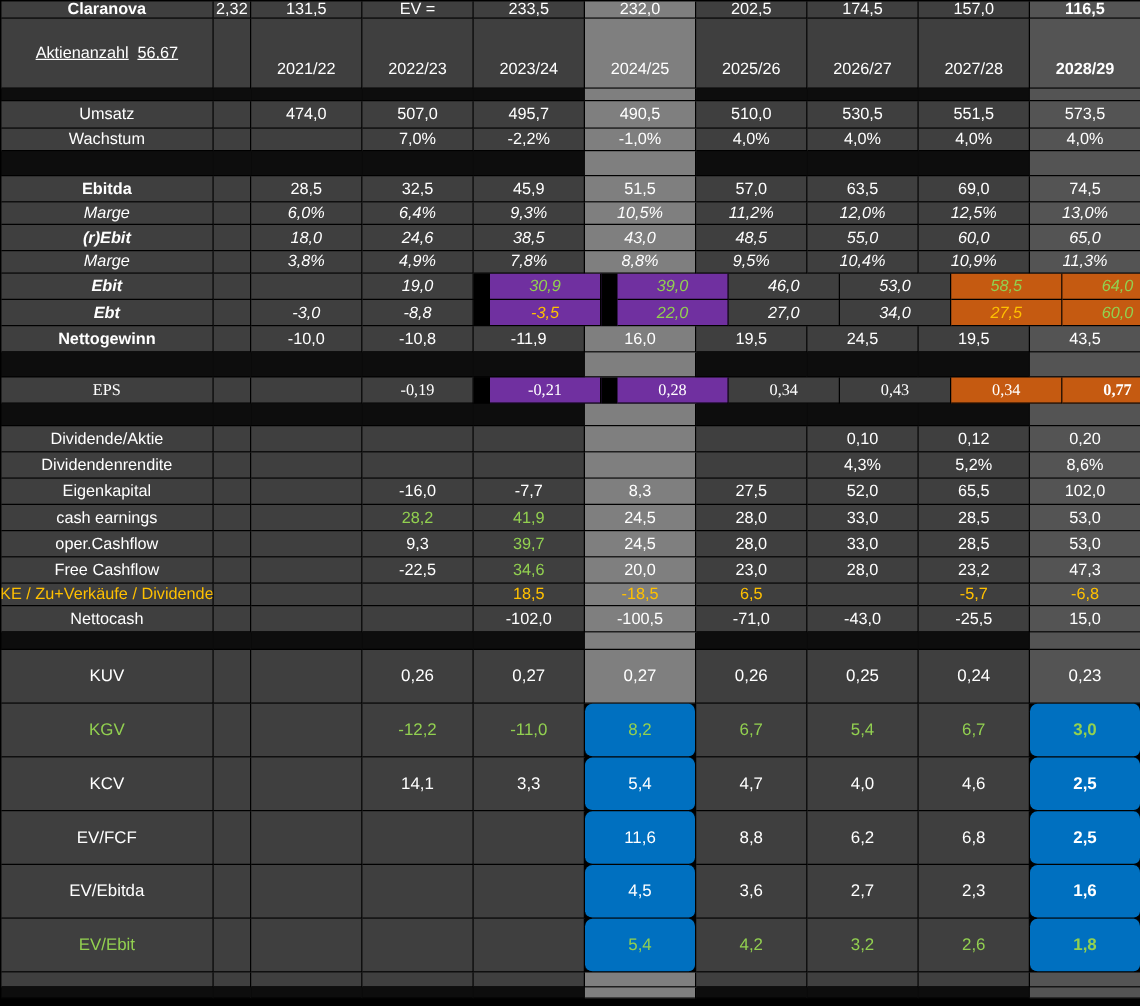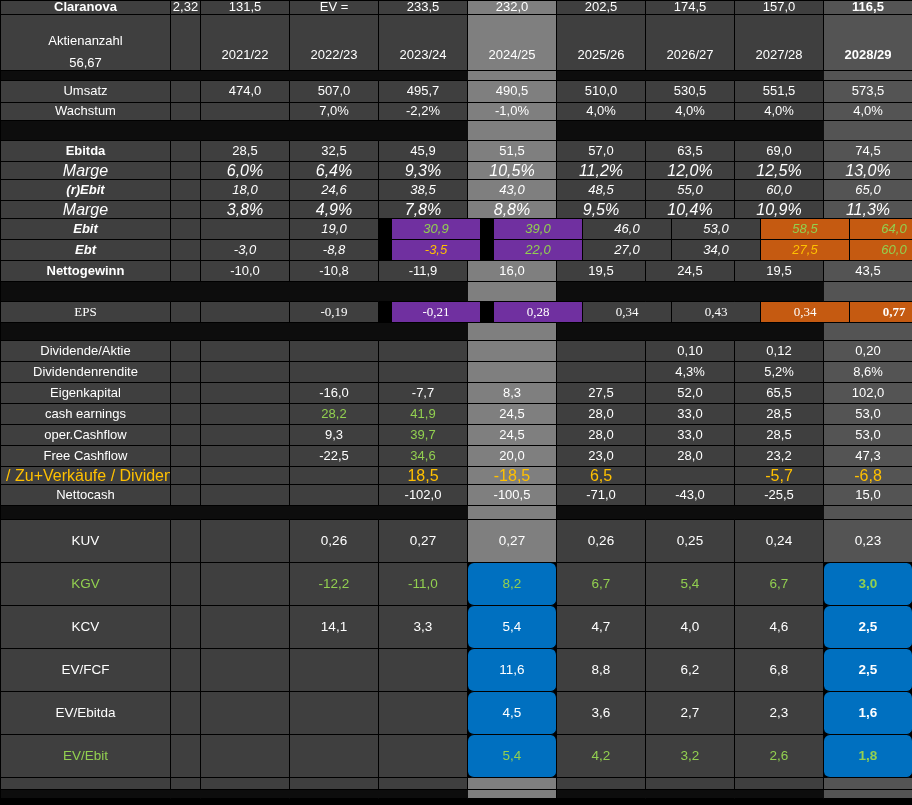--- a/index.html
+++ b/index.html
@@ -24,24 +24,24 @@
   .row.sep .cell{background:#0d0d0d;border-right-color:#0d0d0d;}
   .row.sep .cell.c5{background:var(--c5,#7f7f7f);border-right-color:#000;}
   .row.sep .cell.c9{background:var(--c9,#545454);border-right-color:#000;}
   .cell.hl-purple{background:var(--purple,#7030A0);margin-left:13px;}
   .cell.hl-orange{background:var(--orange,#C55A11);}
   .cell.hl-blue{background:var(--blue,#0070C0);border-radius:6px;}
   .txt-green{color:var(--green,#92D050);}
   .txt-amber{color:var(--amber,#FFC000);}
   .bold{font-weight:700;}
   .row.italic .cell{font-style:italic;}
-  .row.small .cell{font-size:16px;}
+  .row.small .cell{font-size:13px;}
   .row.tall .cell{font-size:13.5px;}
   .row.header .cell.year{align-items:flex-end;padding-bottom:8px;}
-  .cell.label.two-line{flex-direction:column;justify-content:flex-end;gap:7px;}
+  .cell.label.two-line{justify-content:center;gap:7px;text-decoration:underline;}
 </style>
 </head>
 <body>
 
 <div id="sheet">
     <div class="row" style="height: 14px;">
       <div class="cell label bold">Claranova</div>
       <div class="cell narrow">2,32</div>
       <div class="cell year">131,5</div>
       <div class="cell year">EV =</div>

